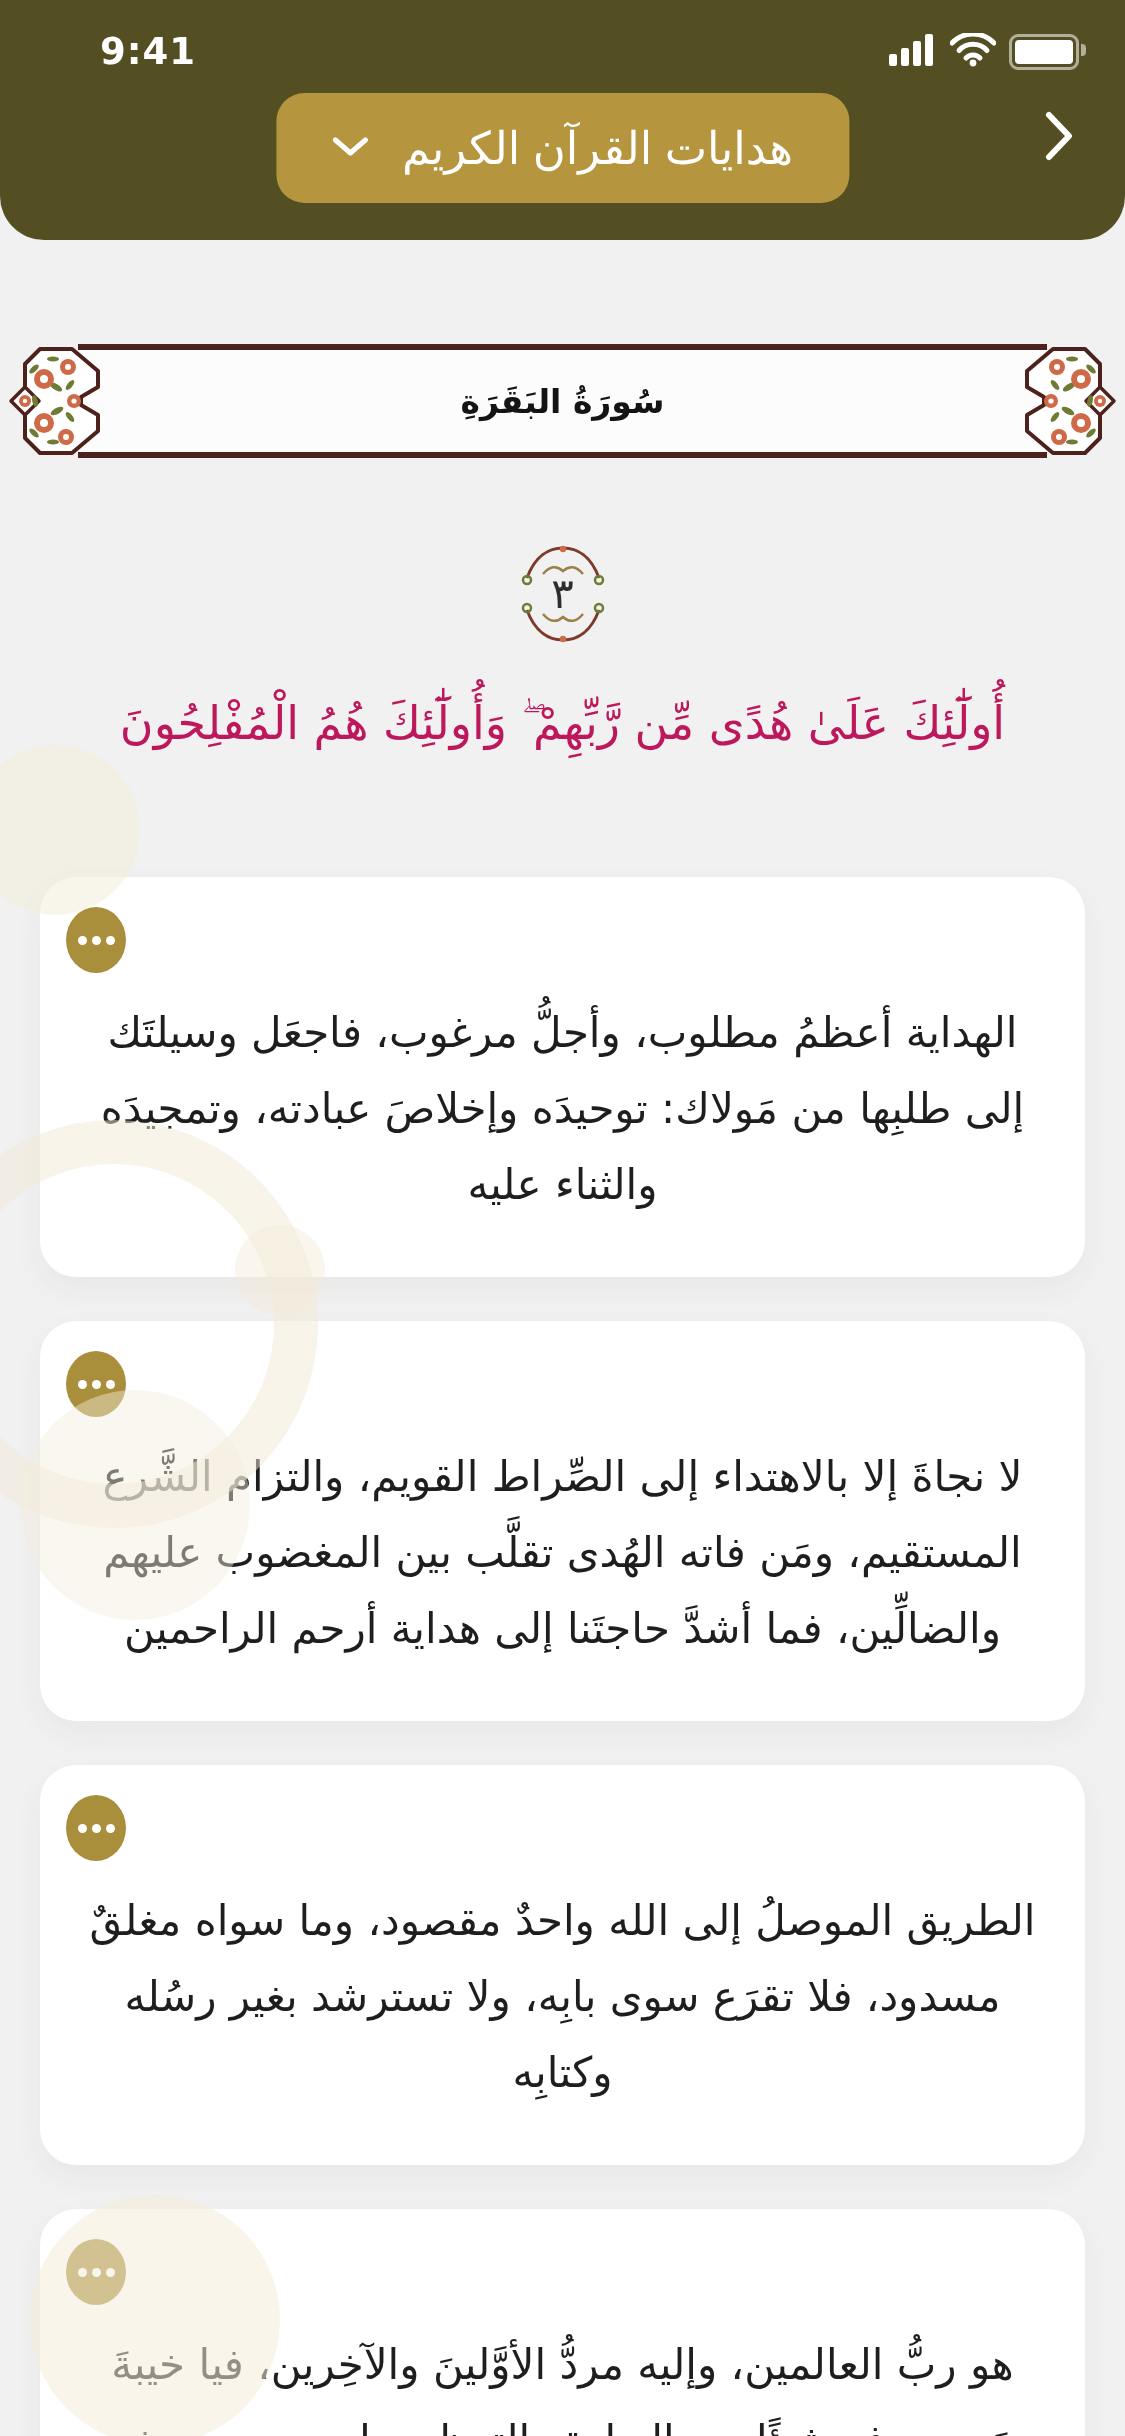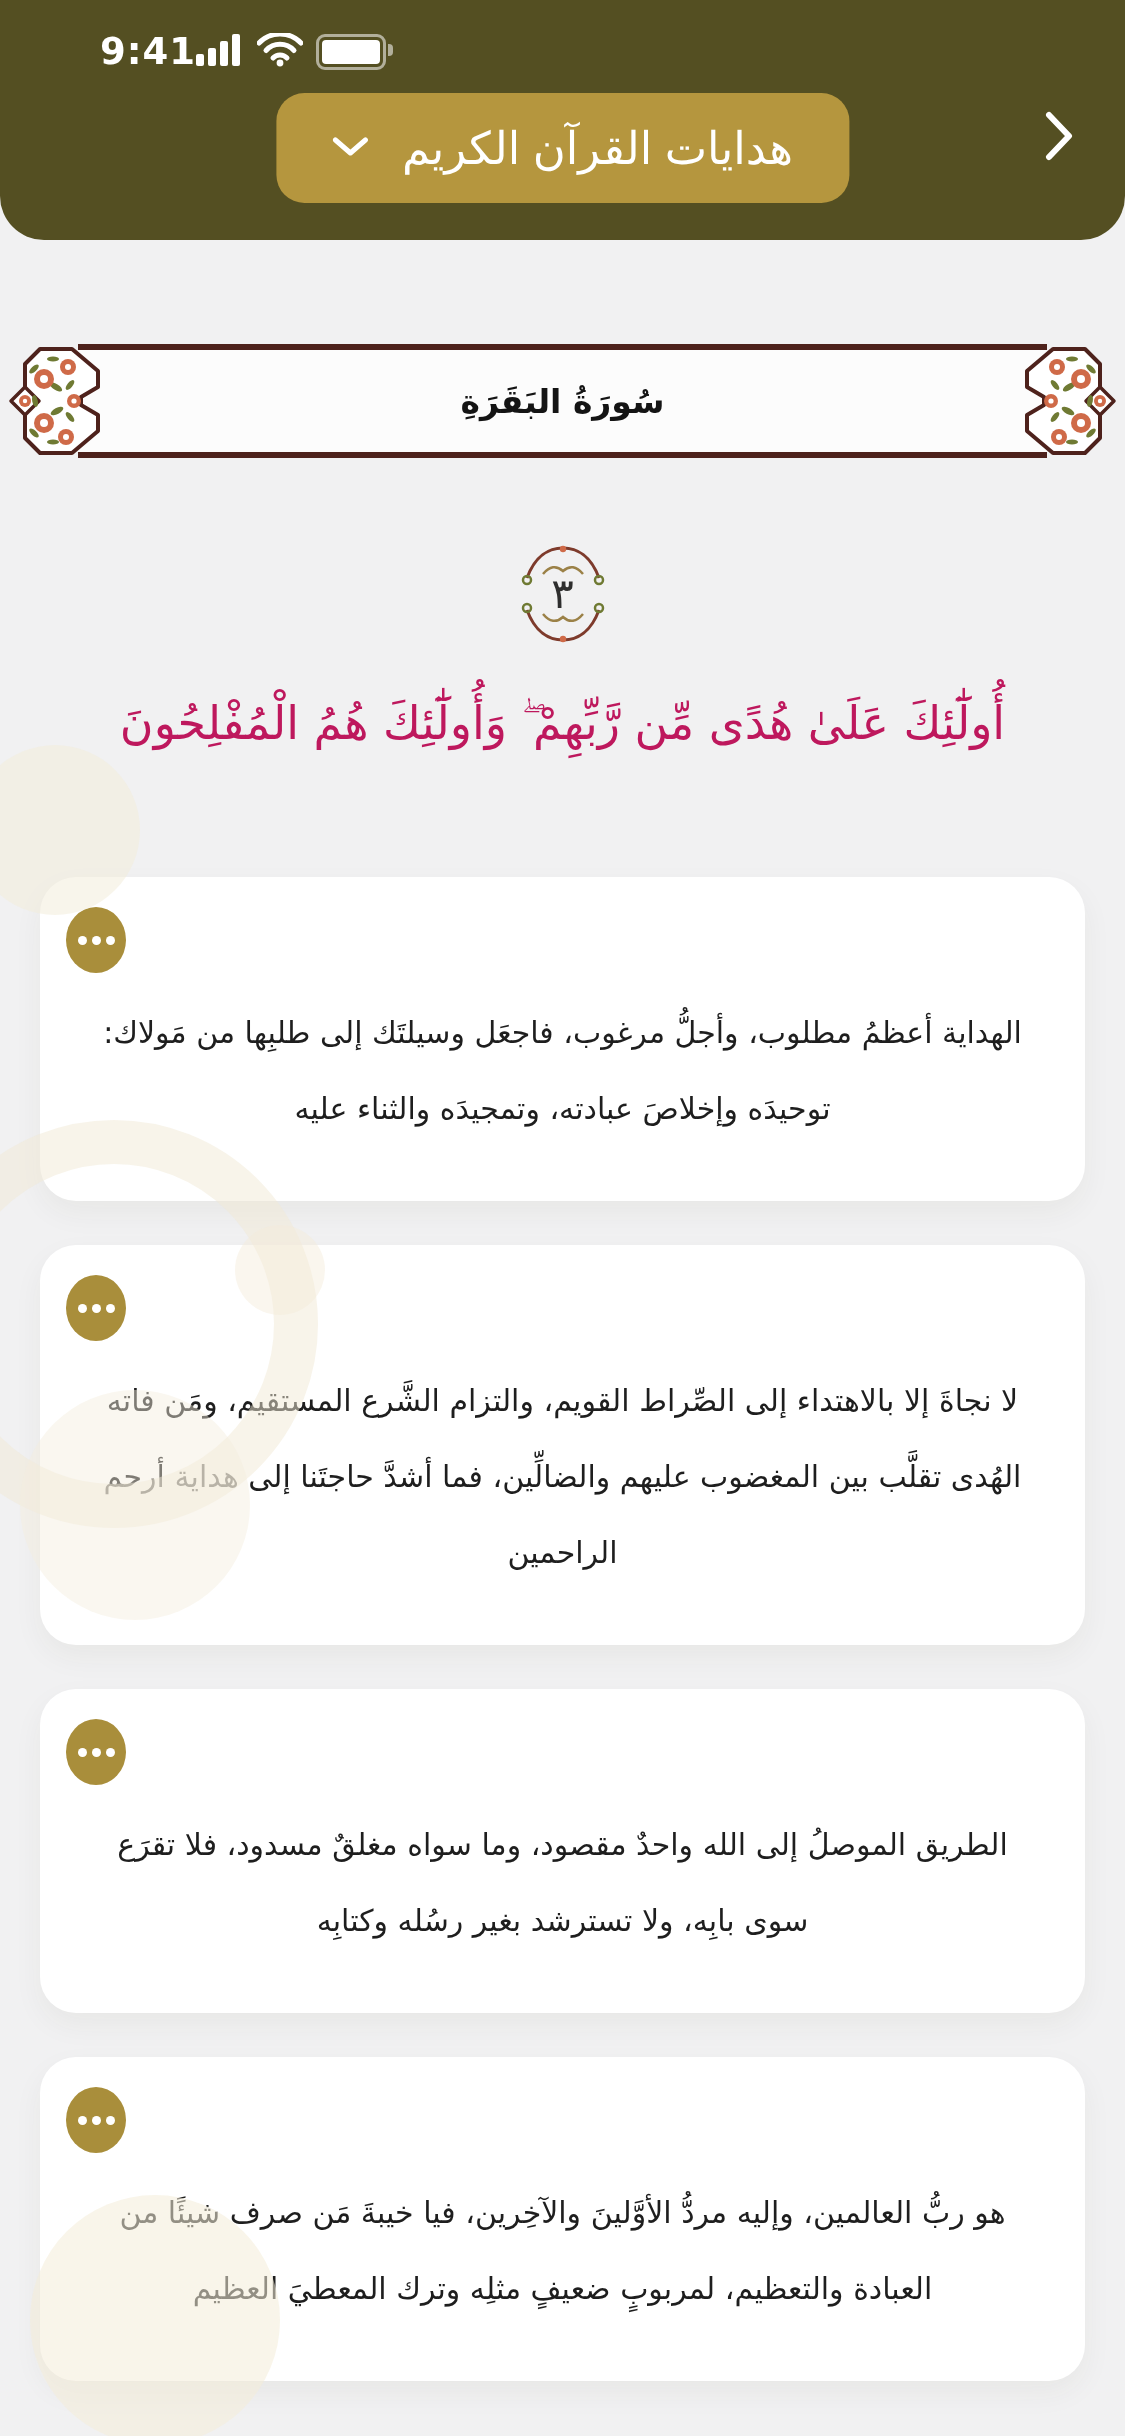--- a/index.html
+++ b/index.html
@@ -8,21 +8,21 @@
     background: #f1f1f2;
     font-family: "DejaVu Sans", sans-serif;
   }
 
   
   .appbar {
     position: relative; height: 240px; background: #544f22;
     border-radius: 0 0 44px 44px; z-index: 3;
   }
   .statusbar {
-    direction: ltr; display: flex; 
+    direction: ltr; display: flex; justify-content: space-between;
     align-items: center; padding: 30px 46px 0 100px;
   }
   .time { font-size: 37px; font-weight: bold; color: #fff; letter-spacing: 1px; }
   .status-icons { display: flex; align-items: center; gap: 13px; }
   .battery { width: 64px; height: 30px; border: 3px solid rgba(255,255,255,0.55); border-radius: 9px; position: relative; }
   .battery .level { position: absolute; inset: 3px; background: #fff; border-radius: 4px; }
   .battery::after { content: ""; position: absolute; right: -10px; top: 7px; width: 5px; height: 12px; background: rgba(255,255,255,0.55); border-radius: 0 4px 4px 0; }
   .navrow { position: relative; height: 160px; }
   .pill {
     position: absolute; left: 50%; transform: translateX(-50%); top: 20px;
@@ -61,21 +61,21 @@
     padding: 118px 48px 54px; box-shadow: 0 12px 30px rgba(60,55,20,0.05); z-index: 1;
   }
   .more-btn {
     position: absolute; left: 26px; top: 30px; width: 60px; height: 66px;
     border-radius: 50%; background: #a98e3b; border: none; cursor: pointer;
     display: flex; align-items: center; justify-content: center; gap: 5px;
   }
   .more-btn .dot { width: 9px; height: 9px; border-radius: 50%; background: #fff; }
   .card-text {
     margin: 0; direction: rtl; text-align: center;
-    font-size: 30px; line-height: 76px; color: #1e1e1e;
+    font-size: 42px; line-height: 76px; color: #1e1e1e;
   }
 
   
   .wm { position: absolute; border-radius: 50%; pointer-events: none; z-index: 5; }
   .wm-ring { left: -90px; top: 1120px; width: 320px; height: 320px; border: 44px solid rgba(242,234,214,0.5); }
   .wm-a { left: -30px; top: 745px; width: 170px; height: 170px; background: rgba(243,236,218,0.55); }
   .wm-b { left: 20px; top: 1390px; width: 230px; height: 230px; background: rgba(245,238,222,0.45); }
   .wm-c { left: 30px; top: 2195px; width: 250px; height: 250px; background: rgba(244,236,216,0.55); }
   .wm-d { left: 235px; top: 1225px; width: 90px; height: 90px; background: rgba(243,236,218,0.45); }
 </style>

